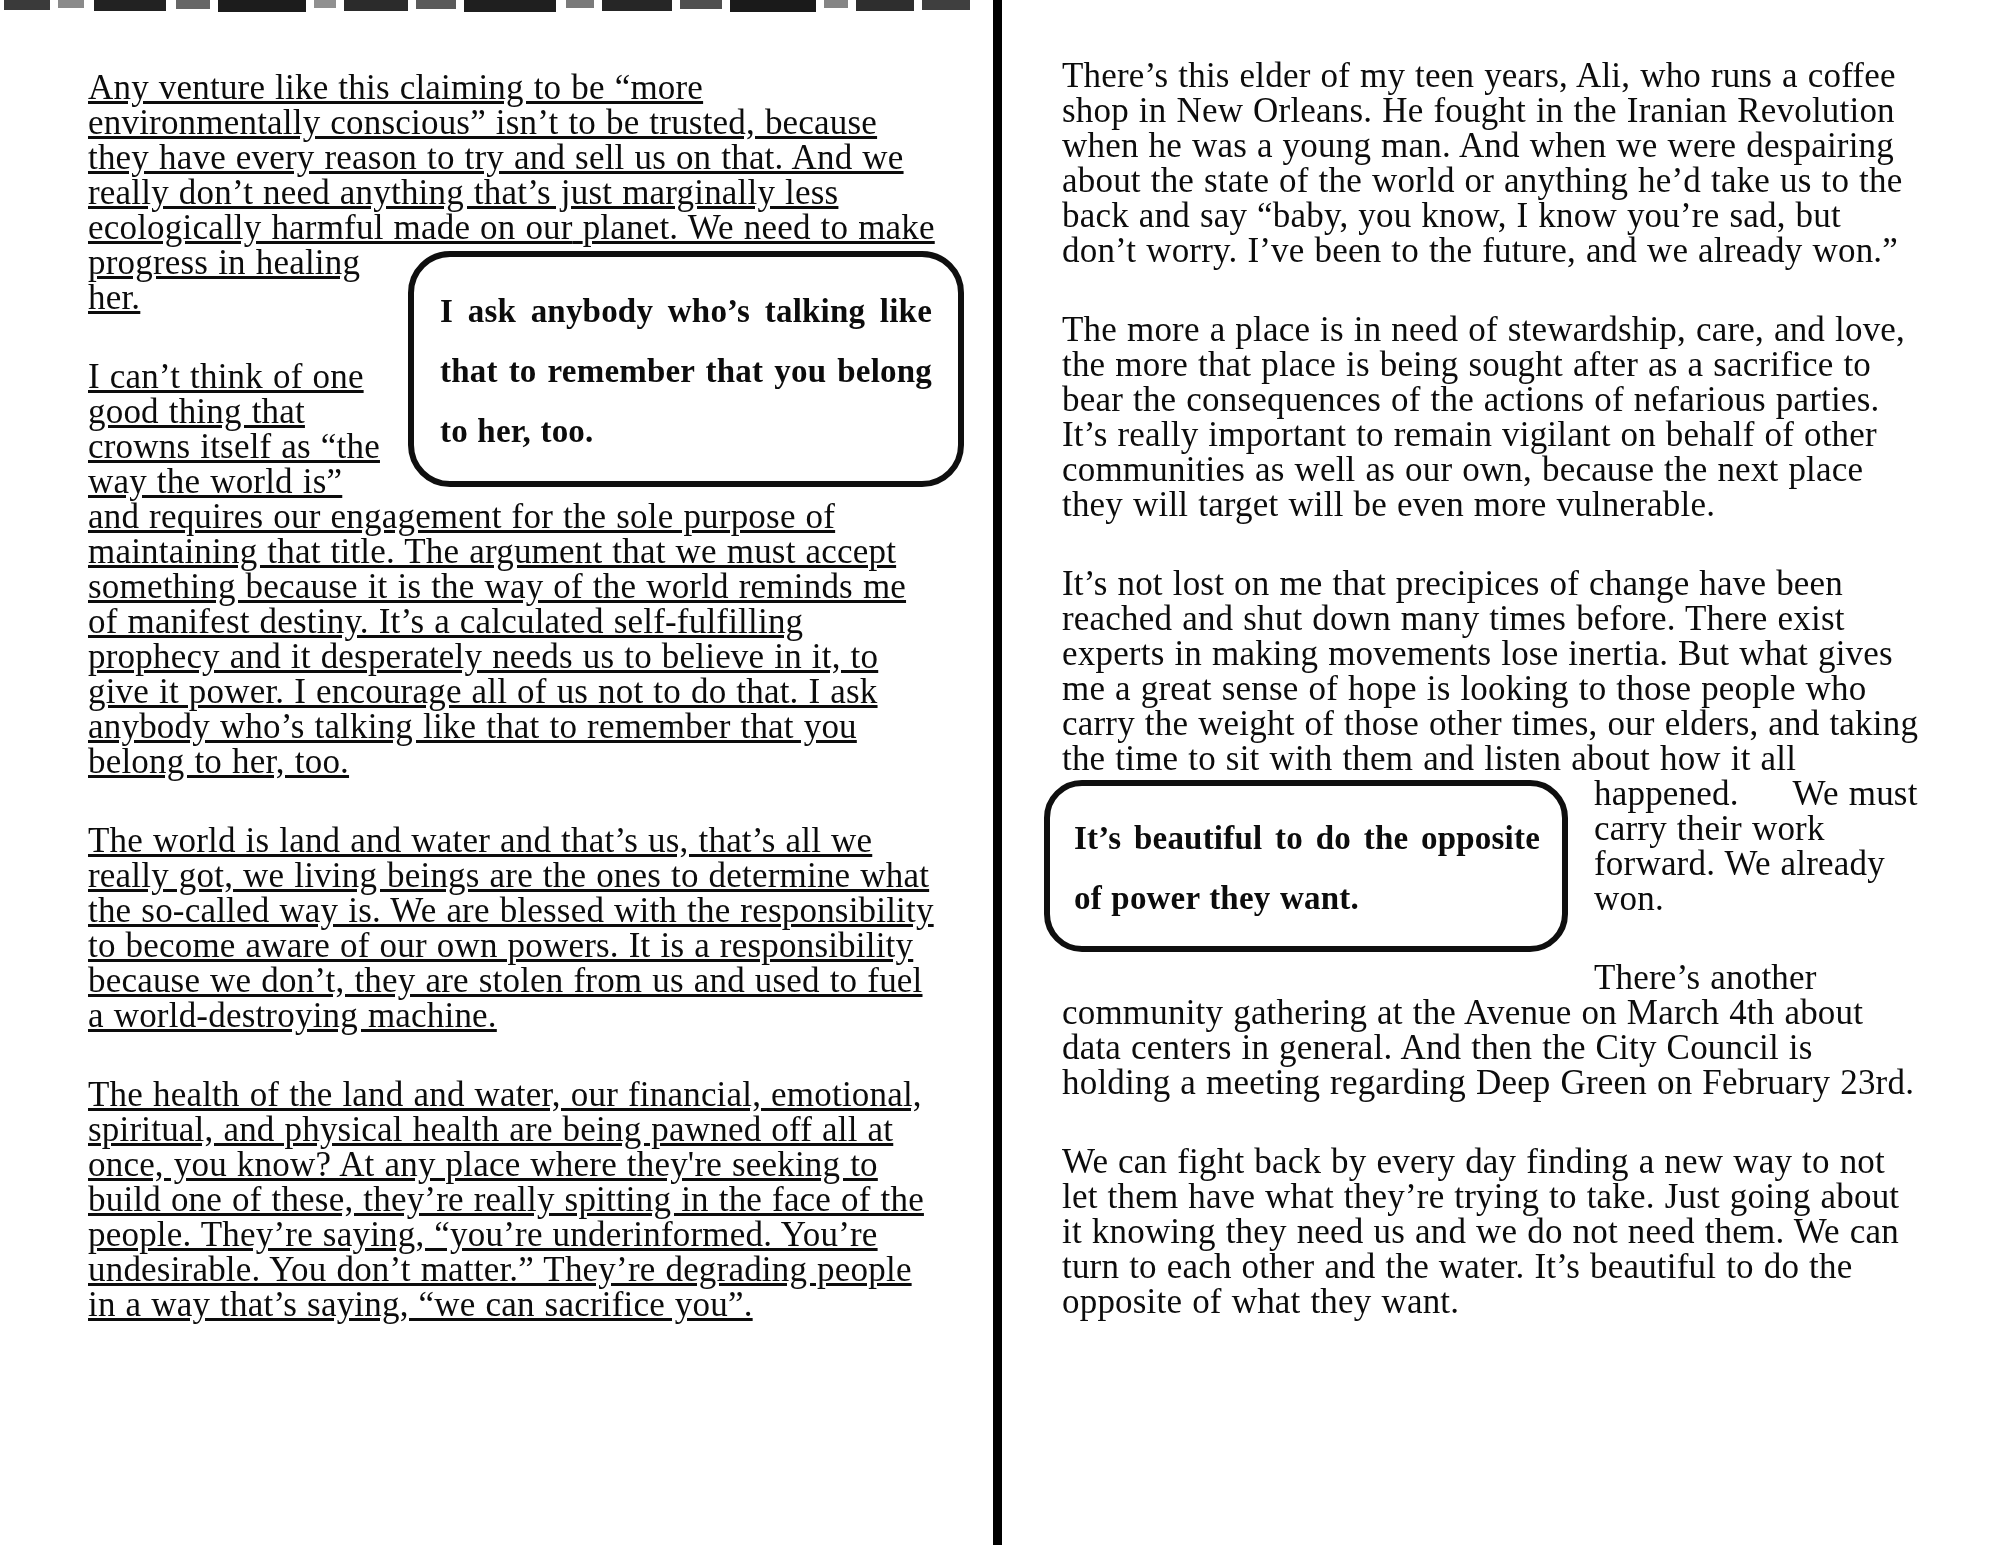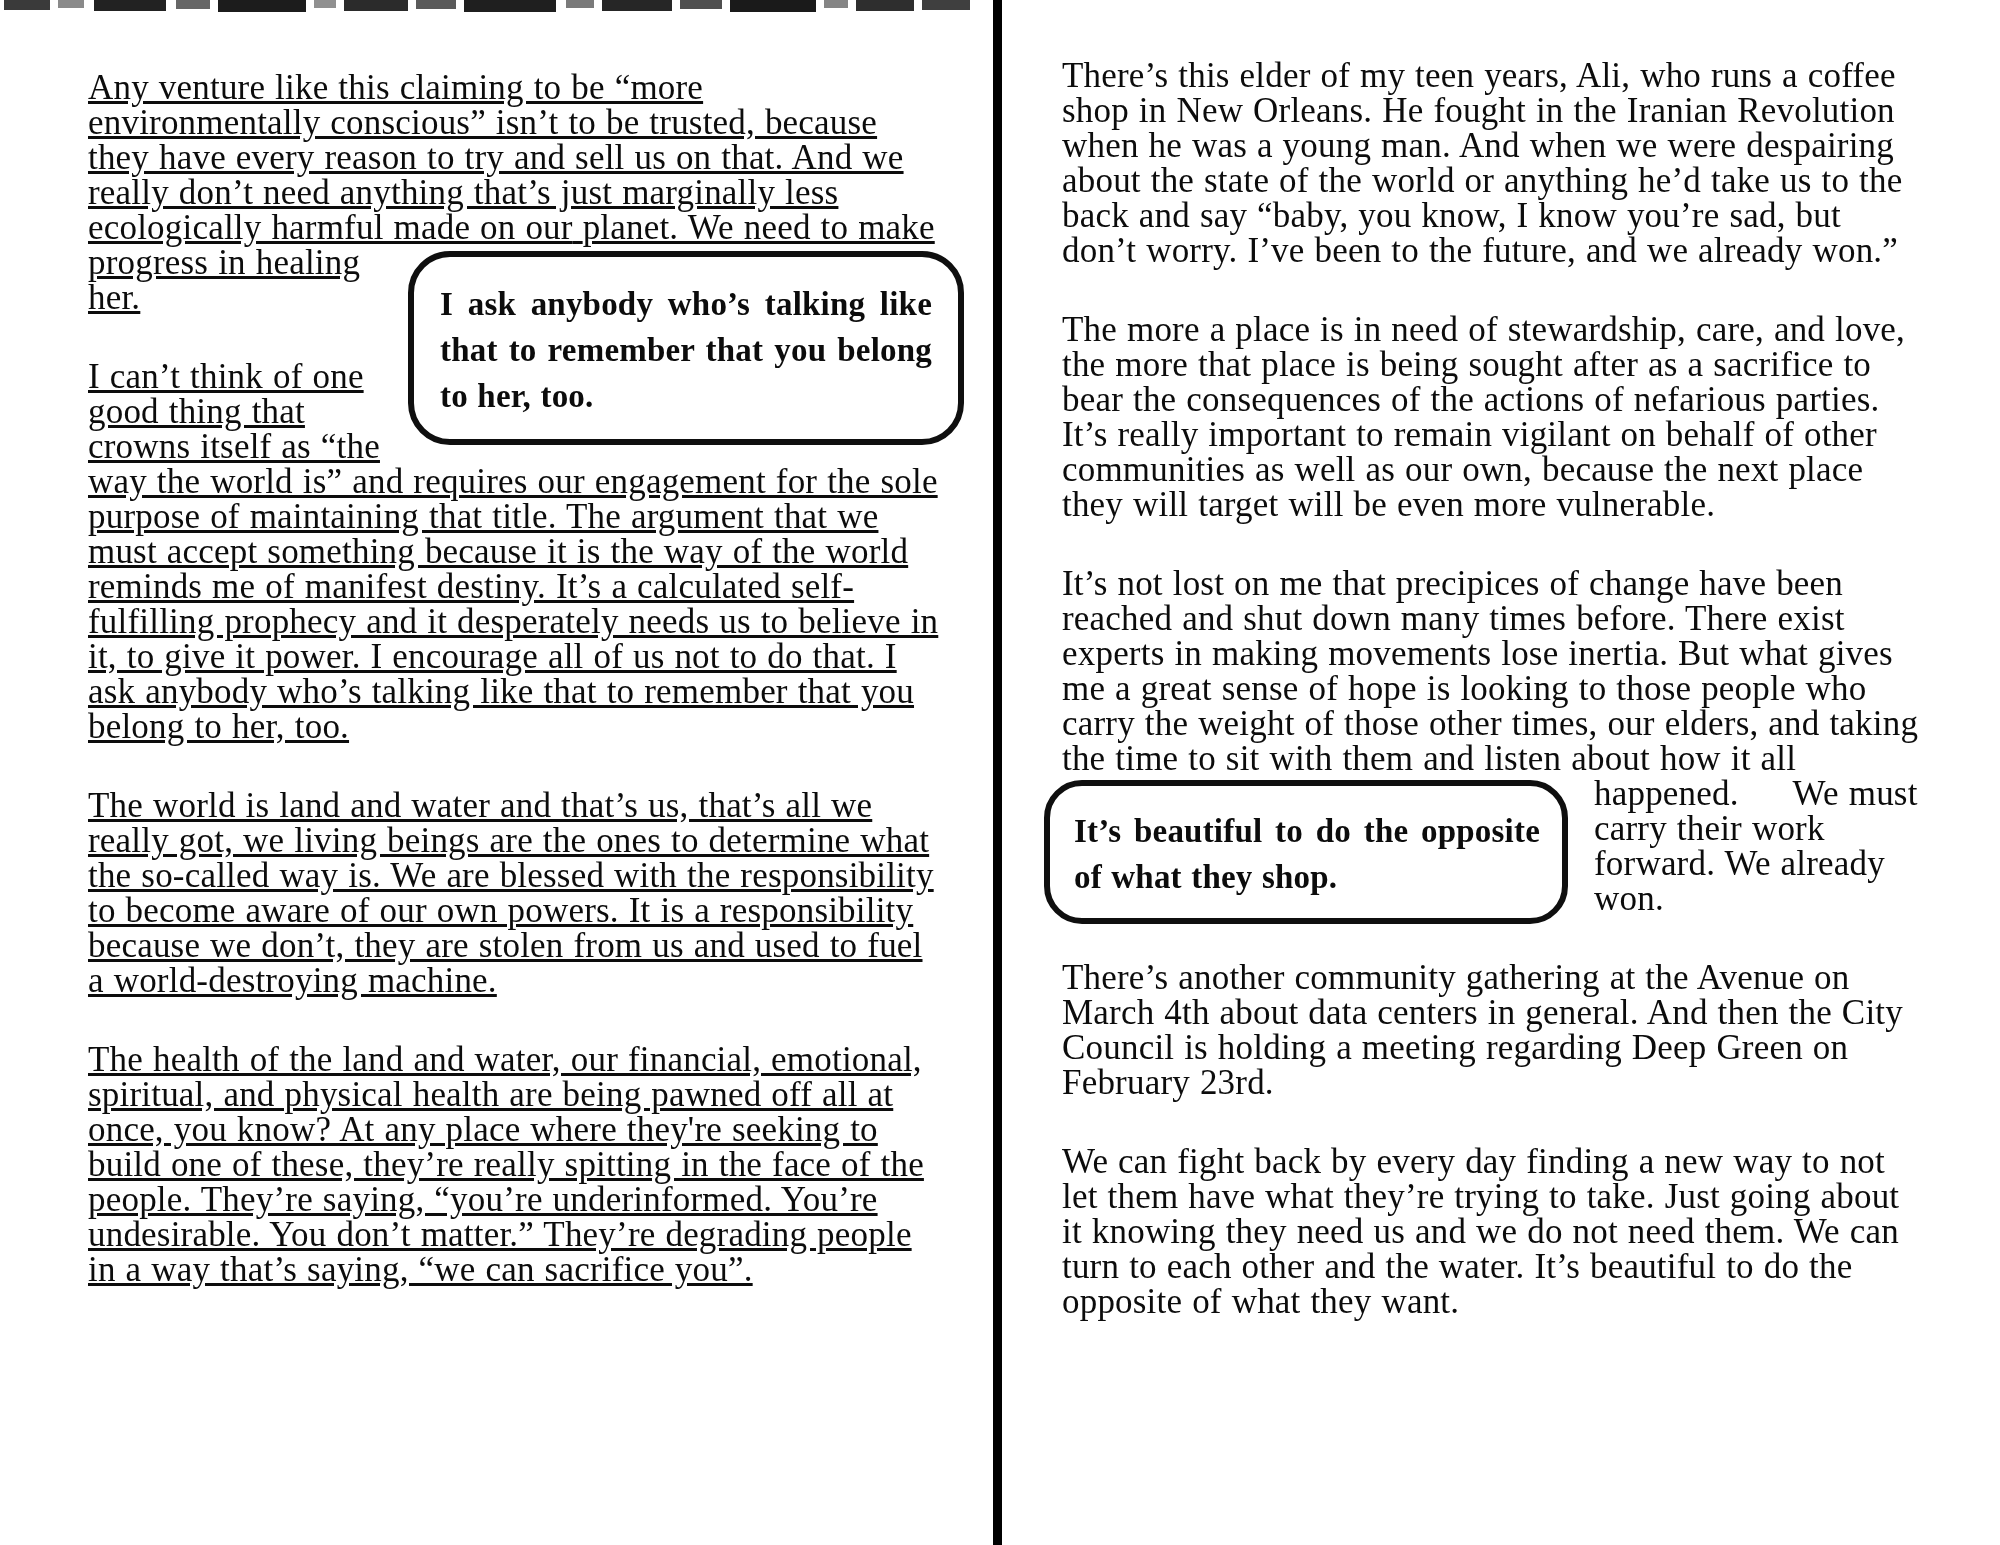--- a/index.html
+++ b/index.html
@@ -44,21 +44,21 @@
 
   .para { margin: 0 0 44px 0; }
 
   
   .pullquote {
     border: 6px solid #0f0f0f;
     border-radius: 42px;
     background: #ffffff;
     font-weight: 700;
     font-size: 33px;
-    line-height: 46px;
+    line-height: 60px;
     letter-spacing: 0.2px;
     text-align: justify;
   }
   .pullquote-right {
     float: right;
     width: 556px;
     box-sizing: border-box;
     padding: 24px 26px 20px 26px;
     margin: 6px -24px 6px 16px;
   }
@@ -117,21 +117,21 @@
 
   <div class="col col-right">
     <div class="para">
       <span>There’s this elder of my teen years, Ali, who runs a coffee shop in New Orleans. He fought in the Iranian Revolution when he was a young man. And when we were despairing about the state of the world or anything he’d take us to the back and say “baby, you know, I know you’re sad, but don’t worry. I’ve been to the future, and we already won.”</span>
     </div>
     <div class="para">
       <span>The more a place is in need of stewardship, care, and love, the more that place is being sought after as a sacrifice to bear the consequences of the actions of nefarious parties. It’s really important to remain vigilant on behalf of other communities as well as our own, because the next place they will target will be even more vulnerable.</span>
     </div>
     <div class="para">
       <span>It’s not lost on me that precipices of change have been reached and shut down many times before. There exist experts in making movements lose inertia. But what gives me a great sense of hope is looking to those people who carry the weight of those other times, our elders, and taking the time to sit with them and listen about how it all happened.</span><span class="inline-gap"></span>
-      <span class="pullquote pullquote-left"><span>It’s beautiful to do the opposite of what they shop.</span></span>
+      <span class="pullquote pullquote-left"><span>It’s beautiful to do the opposite of power they want.</span></span>
       <span>We must carry their work forward. We already won.</span>
     </div>
     <div class="para">
       <span>There’s another community gathering at the Avenue on March 4th about data centers in general. And then the City Council is holding a meeting regarding Deep Green on February 23rd.</span>
     </div>
     <div class="para">
       <span>We can fight back by every day finding a new way to not let them have what they’re trying to take. Just going about it knowing they need us and we do not need them. We can turn to each other and the water. It’s beautiful to do the opposite of what they want.</span>
     </div>
   </div>
 

